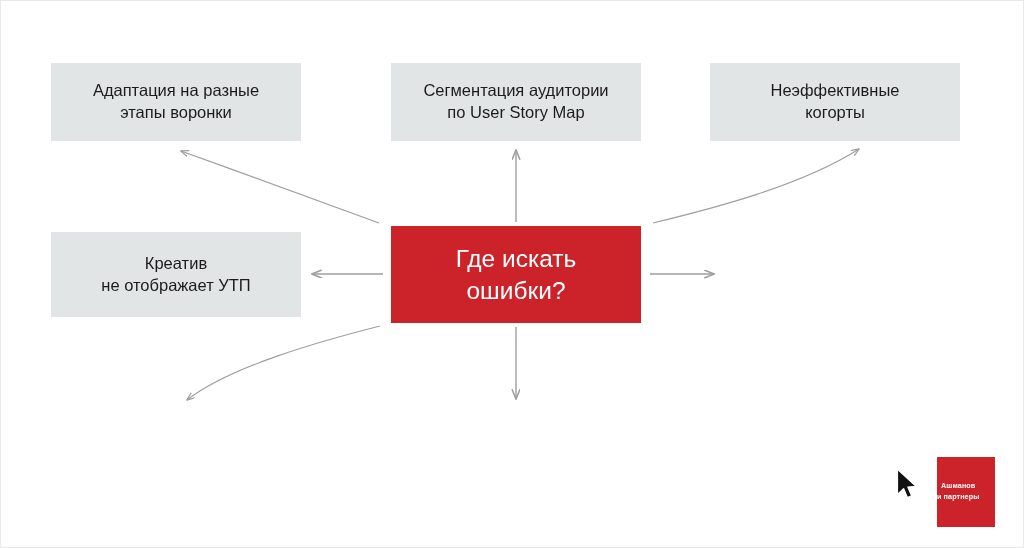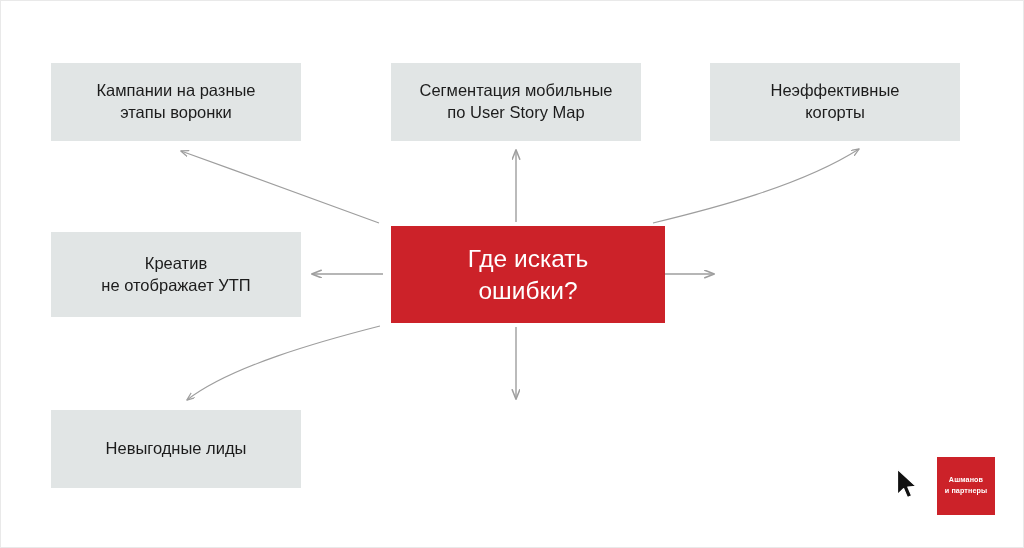--- a/index.html
+++ b/index.html
@@ -51,44 +51,44 @@
   .col-l { left: 50px;  width: 250px; }
   .col-c { left: 390px; width: 250px; }
   .col-r { left: 709px; width: 250px; }
   .row-t { top: 62px;  height: 78px; }
   .row-m { top: 231px; height: 85px; }
   .row-b { top: 409px; height: 78px; }
 
   #center-node {
     left: 390px;
     top: 225px;
-    width: 274px;
+    width: 250px;
     height: 97px;
   }
 
   #arrows {
     position: absolute;
     left: 0;
     top: 0;
     width: 1024px;
     height: 548px;
     pointer-events: none;
   }
 
   
   #logo-badge {
     position: absolute;
     left: 936px;
     top: 456px;
     width: 58px;
-    height: 58px;
+    height: 70px;
     background: #cc2229;
     display: flex;
     align-items: center;
-    justify-content: center;
+    justify-content: flex-start;
   }
   #logo-badge .logo-text {
     color: #ffffff;
     font-size: 7.2px;
     font-weight: bold;
     line-height: 1.5;
     text-align: center;
     white-space: pre-line;
     letter-spacing: 0.1px;
   }
@@ -121,48 +121,45 @@
     <path d="M 382,273 L 311,273" fill="none" stroke="#9e9e9e" stroke-width="1.4" marker-end="url(#ah)"></path>
 
     <path d="M 649,273 L 713,273" fill="none" stroke="#9e9e9e" stroke-width="1.4" marker-end="url(#ah)"></path>
 
     <path d="M 379,325 C 320,340 230,365 186,399" fill="none" stroke="#9e9e9e" stroke-width="1.1" marker-end="url(#ah)"></path>
 
     <path d="M 515,326 L 515,398" fill="none" stroke="#9e9e9e" stroke-width="1.4" marker-end="url(#ah)"></path>
   </svg>
 
   <div class="node node-gray col-l row-t">
-    <span>Кампании на разные
+    <span>Адаптация на разные
 этапы воронки</span>
   </div>
 
   <div class="node node-gray col-c row-t">
-    <span>Сегментация мобильные
+    <span>Сегментация аудитории
 по User Story Map</span>
   </div>
 
   <div class="node node-gray col-r row-t">
     <span>Неэффективные
 когорты</span>
   </div>
 
   <div class="node node-gray col-l row-m">
     <span>Креатив
 не отображает УТП</span>
   </div>
 
   <div class="node node-center" id="center-node">
     <span>Где искать
 ошибки?</span>
   </div>
 
 
-  <div class="node node-gray col-l row-b">
-    <span>Невыгодные лиды</span>
-  </div>
 
 
   <div id="logo-badge">
     <span class="logo-text">Ашманов
 и партнеры</span>
   </div>
 
   <svg id="cursor" viewBox="0 0 26 34" xmlns="http://www.w3.org/2000/svg">
     <path d="M3.5,2.2 L3.5,27.5 L9.6,21.6 L13.4,30.6 L17.6,28.8 L13.8,20.1 L22.0,19.4 Z" fill="#111111" stroke="#ffffff" stroke-width="1.2" stroke-linejoin="round"></path>
   </svg>

